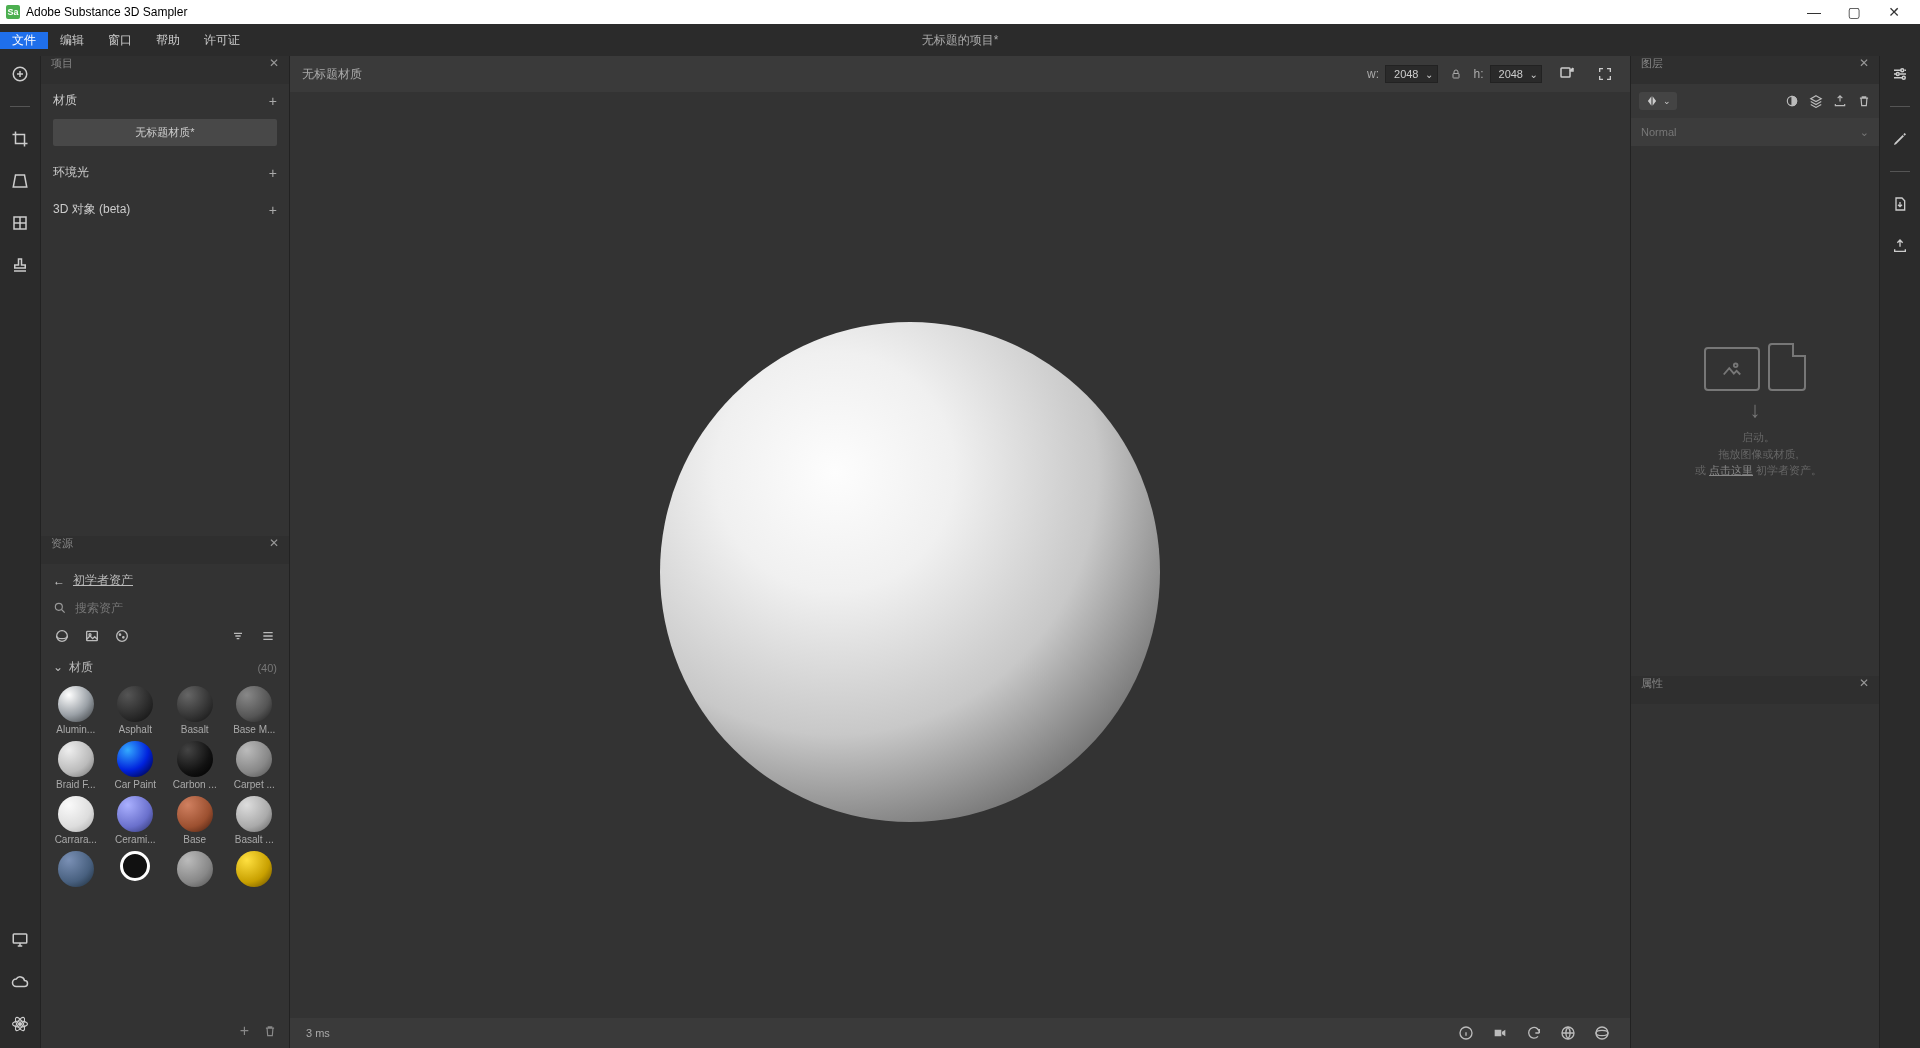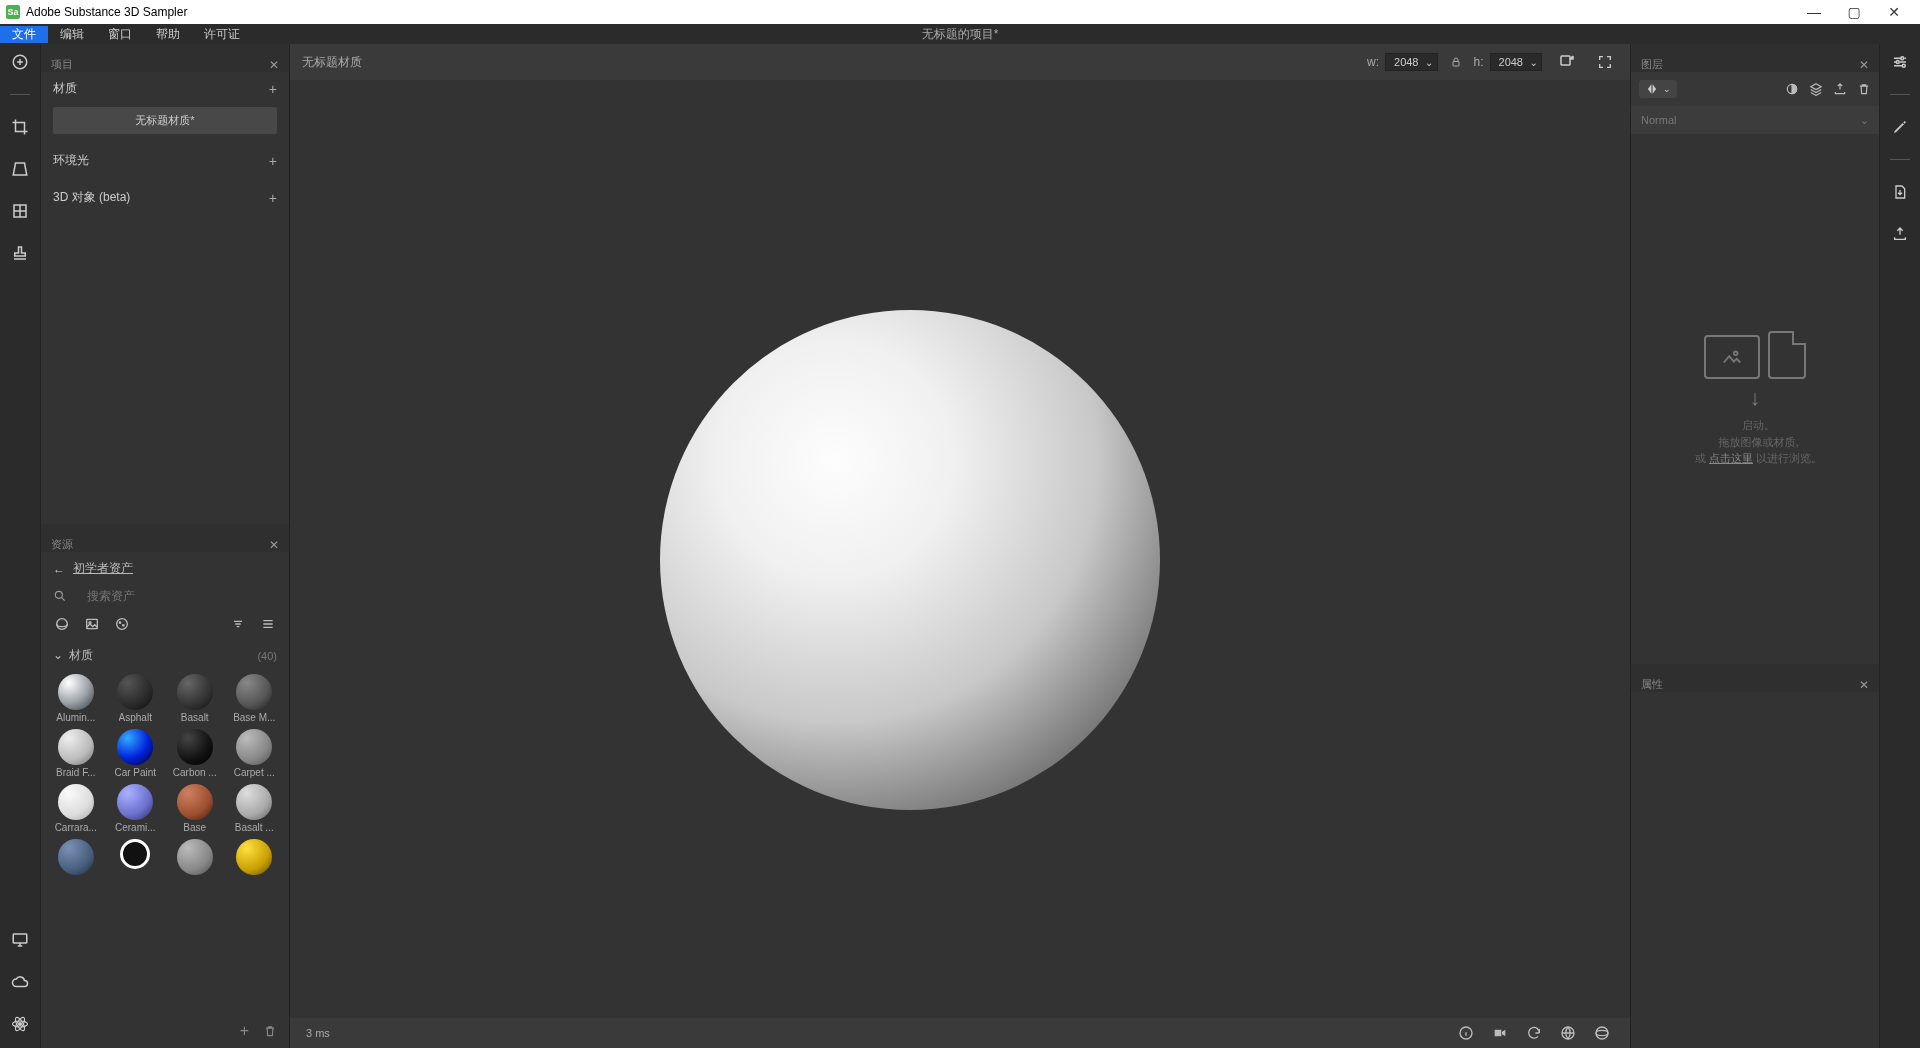--- a/index.html
+++ b/index.html
@@ -2,45 +2,45 @@
 <html><head>
 <meta charset="utf-8">
 <style>
 * { box-sizing: border-box; margin: 0; padding: 0; font-family: "Microsoft YaHei", Arial, sans-serif; }
 html, body { width: 1920px; height: 1048px; overflow: hidden; background: #fff; }
 .titlebar { height: 24px; background: #fff; display: flex; align-items: center; padding: 0 6px; color: #000; font-size: 12px; }
 .titlebar .app-icon { width: 14px; height: 14px; background: #4caf50; border-radius: 2px; margin-right: 6px; display:inline-flex;align-items:center;justify-content:center;font-size:9px;color:#fff;font-weight:bold;}
 .titlebar .spacer { flex: 1; }
 .titlebar .winbtn { width: 40px; height: 24px; display: inline-flex; align-items: center; justify-content: center; font-size: 14px; color: #333; }
 .app { display: flex; flex-direction: column; height: calc(1048px - 24px); background: #2b2b2b; color: #ccc; }
-.menubar { height: 20px; background: #2b2b2b; display: flex; align-items: center; font-size: 12px; }
+.menubar { height: 32px; background: #2b2b2b; display: flex; align-items: center; font-size: 12px; }
 .menubar .menu-item { padding: 0 12px; cursor: default; }
 .menubar .menu-item.active { background: #1f6feb; color: #fff; }
 .menubar .center-title { position:absolute; left:50%; transform:translateX(-50%); color:#aaa; font-size:12px;}
 .body { display: flex; flex: 1; min-height:0; }
 .left-tool { width: 40px; background: #2b2b2b; display:flex;flex-direction:column;align-items:center;padding-top:8px;gap:22px; }
 .left-tool .tool { width:20px;height:20px;color:#ccc;display:flex;align-items:center;justify-content:center;font-size:16px; }
 .left-tool .divider { width:20px;height:1px;background:#555; }
 .right-tool { width: 40px; background: #2b2b2b; display:flex;flex-direction:column;align-items:center;padding-top:8px;gap:22px; }
 .right-tool .tool { width:20px;height:20px;color:#ccc;display:flex;align-items:center;justify-content:center;font-size:16px; }
 .right-tool .divider { width:20px;height:1px;background:#555; }
 .left-panels { width: 250px; background: #333; display:flex;flex-direction:column; border-left:1px solid #222;border-right:1px solid #222;}
 .panel { display:flex;flex-direction:column; }
-.panel-header { height: 28px; display:flex;align-items:flex-end;justify-content:space-between;padding:0 10px;font-size:11px;color:#888;background:#2f2f2f; }
+.panel-header { height: 28px; display:flex;align-items:flex-start;justify-content:space-between;padding:0 10px;font-size:11px;color:#888;background:#2f2f2f; }
 .panel-header .close-x { font-size:12px;color:#999;cursor:default; }
 .sec-header { display:flex;align-items:center;justify-content:space-between;padding:8px 12px;font-size:12px;color:#ccc; }
 .sec-header .plus { color:#aaa;font-size:14px; }
 .list-item { margin:2px 12px;padding:6px 12px;background:#484848;color:#ccc;font-size:11px;border-radius:2px;text-align:center; }
 .project-panel { flex:0 0 480px; overflow:hidden; }
 .assets-panel { flex:1; min-height:0; overflow:hidden; display:flex;flex-direction:column;}
 .assets-body { flex:1; overflow:hidden; padding:0 8px; }
 .assets-back { display:flex;align-items:center;gap:8px;padding:8px 4px;color:#bbb;font-size:12px; }
 .assets-back .back-arrow{color:#ccc;}
 .assets-back .link { text-decoration:underline; }
-.assets-search { display:flex;align-items:center;gap:20px;padding:4px;color:#888;font-size:12px; }
+.assets-search { display:flex;align-items:center;gap:8px;padding:4px;color:#888;font-size:12px; }
 .assets-search .search-icon { font-size:14px; }
 .assets-filters { display:flex;align-items:center;gap:12px;padding:8px 4px; }
 .assets-filters .ficon { width:18px;height:18px;display:flex;align-items:center;justify-content:center;color:#bbb; }
 .assets-filters .spacer { flex:1; }
 .assets-cat { display:flex;align-items:center;justify-content:space-between;padding:6px 4px;font-size:12px;color:#bbb; }
 .assets-cat .chev { margin-right:6px; }
 .assets-cat .count { color:#777;font-size:11px; }
 .thumb-grid { display:grid;grid-template-columns:repeat(4, 1fr);gap:6px; padding:4px 0; }
 .thumb { display:flex;flex-direction:column;align-items:center;gap:2px; }
 .thumb .ball { width:36px;height:36px;border-radius:50%; }
@@ -426,21 +426,21 @@
                   <circle cx="16" cy="8" r="2"></circle>
                   <path d="M3 18l6-7 5 6 3-3 4 4"></path>
                 </svg>
             </div>
             <div class="doc-shape"></div>
           </div>
           <div class="drop-arrow">↓</div>
           <div class="drop-text">
             <div>启动。</div>
             <div>拖放图像或材质,</div>
-            <div><span>或 </span><span class="link">点击这里</span><span> 以进行浏览。</span></div>
+            <div><span>或 </span><span class="link">点击这里</span><span> 初学者资产。</span></div>
           </div>
         </div>
       </div>
       <div class="panel props-panel">
         <div class="panel-header">
           <span>属性</span>
           <span class="close-x">✕</span>
         </div>
       </div>
     </div>

